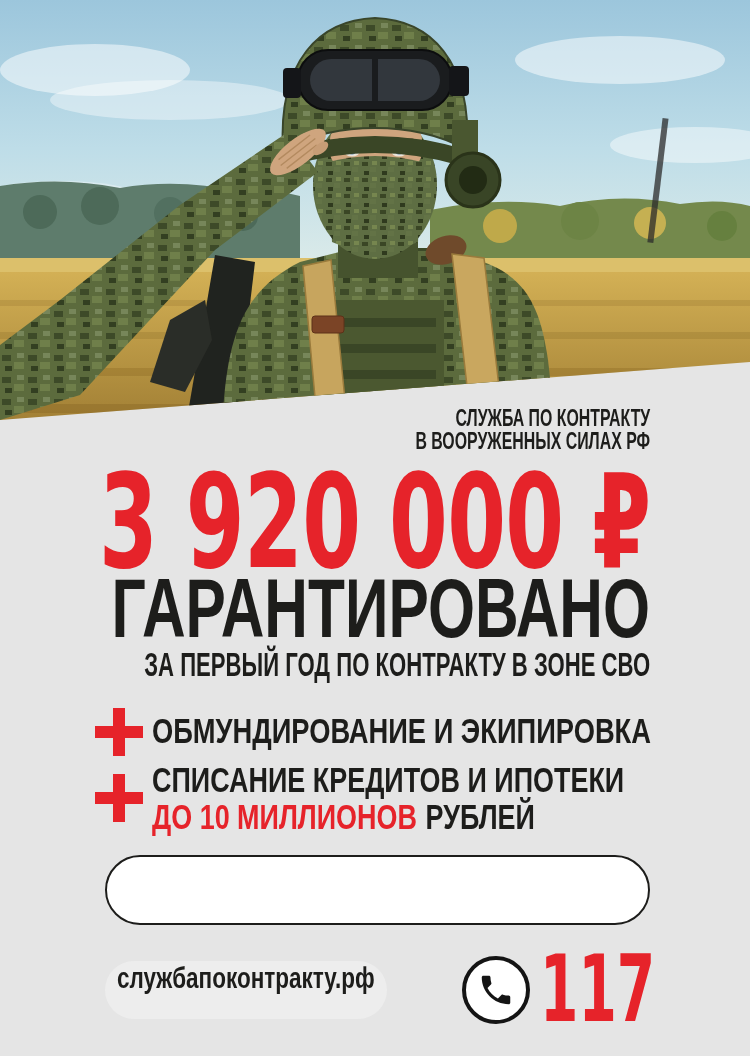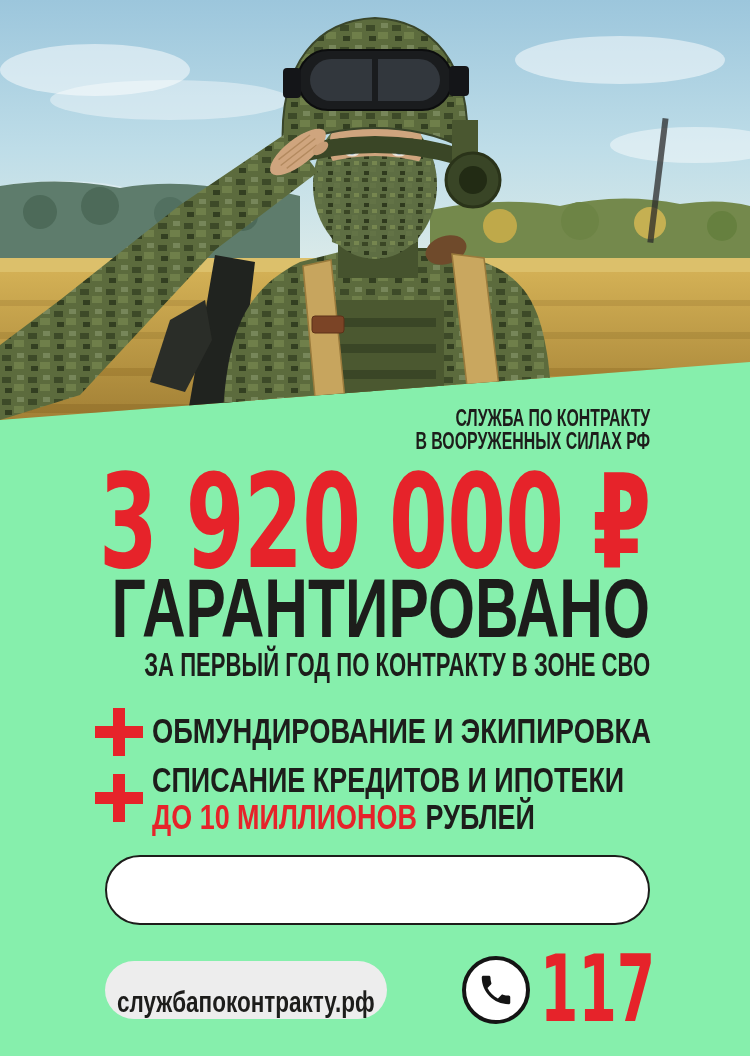--- a/index.html
+++ b/index.html
@@ -1,17 +1,17 @@
 <!DOCTYPE html>
 <html><head>
 <meta charset="utf-8">
 <style>
   html,body{margin:0;padding:0;background:#ffffff;}
   .poster{
-    position:relative;width:750px;height:1056px;background:#86efac;overflow:hidden;
+    position:relative;width:750px;height:1056px;background:#e5e5e5;overflow:hidden;
     font-family:"Liberation Sans","DejaVu Sans",sans-serif;color:#1d1d1b;
   }
   
   .photo{
     position:absolute;left:0;top:0;width:750px;height:430px;
     clip-path:polygon(0 0,750px 0,750px 362px,0 420px);
   }
   .photo svg{display:block;width:100%;height:100%;}
   
   .line{position:absolute;white-space:nowrap;font-weight:bold;line-height:1;}
@@ -35,21 +35,21 @@
   .plus1{top:708px;}
   .plus2{top:774px;}
   
   .blank-box{
     position:absolute;left:105px;top:855px;width:545px;height:70px;
     border:2px solid #1d1d1b;border-radius:36px;box-sizing:border-box;background:#fff;
   }
   
   .site-pill{
     position:absolute;left:105px;top:961px;width:282px;height:58px;border-radius:29px;
-    background:#ededed;display:flex;align-items:flex-end;justify-content:center;
+    background:#ededed;display:flex;align-items:flex-start;justify-content:center;
   }
   .site-pill span{font-size:30px;font-weight:bold;white-space:nowrap;
     transform:scaleX(.75);transform-origin:50% 50%;}
   .phone-badge{
     position:absolute;left:462px;top:956px;width:68px;height:68px;border-radius:50%;
     border:4px solid #141414;box-sizing:border-box;background:#fff;
     display:flex;align-items:center;justify-content:center;
   }
   .phone-badge svg{width:38px;height:38px;}
   .phone-number{top:944px;left:540px;font-size:92px;color:#e6232a;font-weight:bold;

